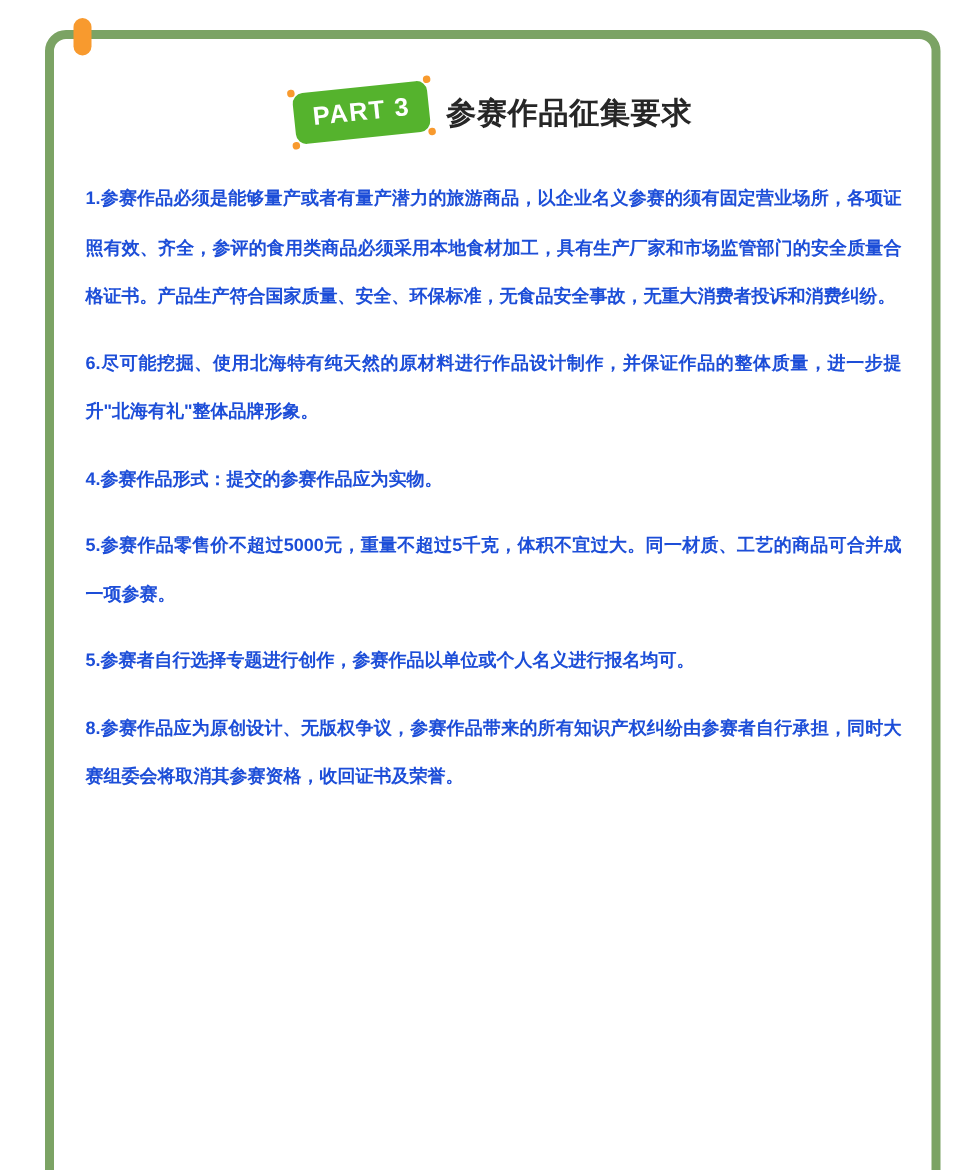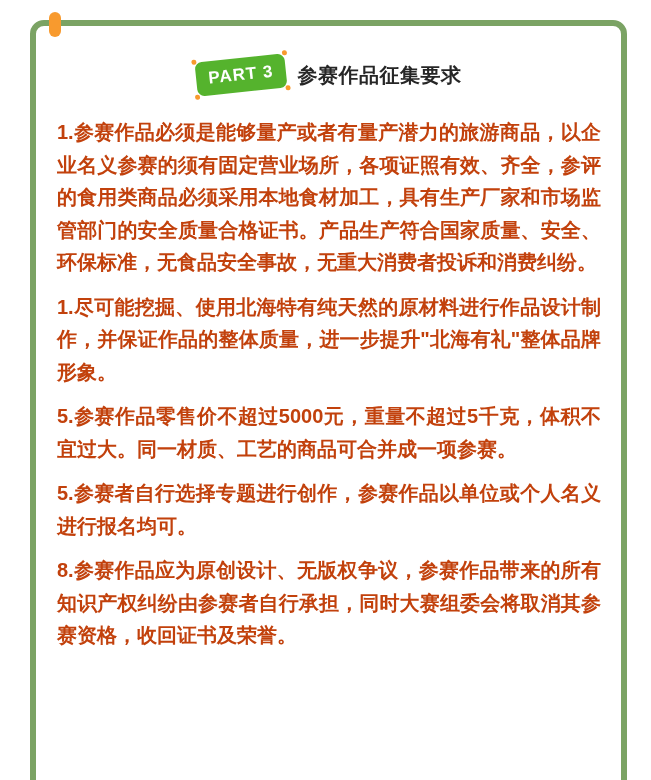--- a/index.html
+++ b/index.html
@@ -72,24 +72,24 @@
     color: #262626;
     letter-spacing: 0.5px;
   }
 
   
   .content {
     padding: 24px 20px 0 21px;
   }
   .content p {
     margin: 0 0 12px 0;
-    font-size: 20px;
+    font-size: 12px;
     line-height: 32.5px;
     font-weight: bold;
-    color: #c2410c;
+    color: #1d4ed8;
     text-align: justify;
   }
 </style>
 </head>
 <body>
 
 <div class="stage">
 
   <span class="pin"></span>
 
@@ -101,20 +101,21 @@
         <span class="dot tr"></span>
         <span class="dot bl"></span>
         <span class="dot br"></span>
         <div class="badge">PART 3</div>
       </div>
       <div class="title">参赛作品征集要求</div>
     </div>
 
     <div class="content">
       <p>1.参赛作品必须是能够量产或者有量产潜力的旅游商品，以企业名义参赛的须有固定营业场所，各项证照有效、齐全，参评的食用类商品必须采用本地食材加工，具有生产厂家和市场监管部门的安全质量合格证书。产品生产符合国家质量、安全、环保标准，无食品安全事故，无重大消费者投诉和消费纠纷。</p>
-      <p>1.尽可能挖掘、使用北海特有纯天然的原材料进行作品设计制作，并保证作品的整体质量，进一步提升"北海有礼"整体品牌形象。</p>
+      <p>6.尽可能挖掘、使用北海特有纯天然的原材料进行作品设计制作，并保证作品的整体质量，进一步提升"北海有礼"整体品牌形象。</p>
+      <p>4.参赛作品形式：提交的参赛作品应为实物。</p>
       <p>5.参赛作品零售价不超过5000元，重量不超过5千克，体积不宜过大。同一材质、工艺的商品可合并成一项参赛。</p>
       <p>5.参赛者自行选择专题进行创作，参赛作品以单位或个人名义进行报名均可。</p>
       <p>8.参赛作品应为原创设计、无版权争议，参赛作品带来的所有知识产权纠纷由参赛者自行承担，同时大赛组委会将取消其参赛资格，收回证书及荣誉。</p>
     </div>
 
   </div>
 </div>
 
 </body></html>

